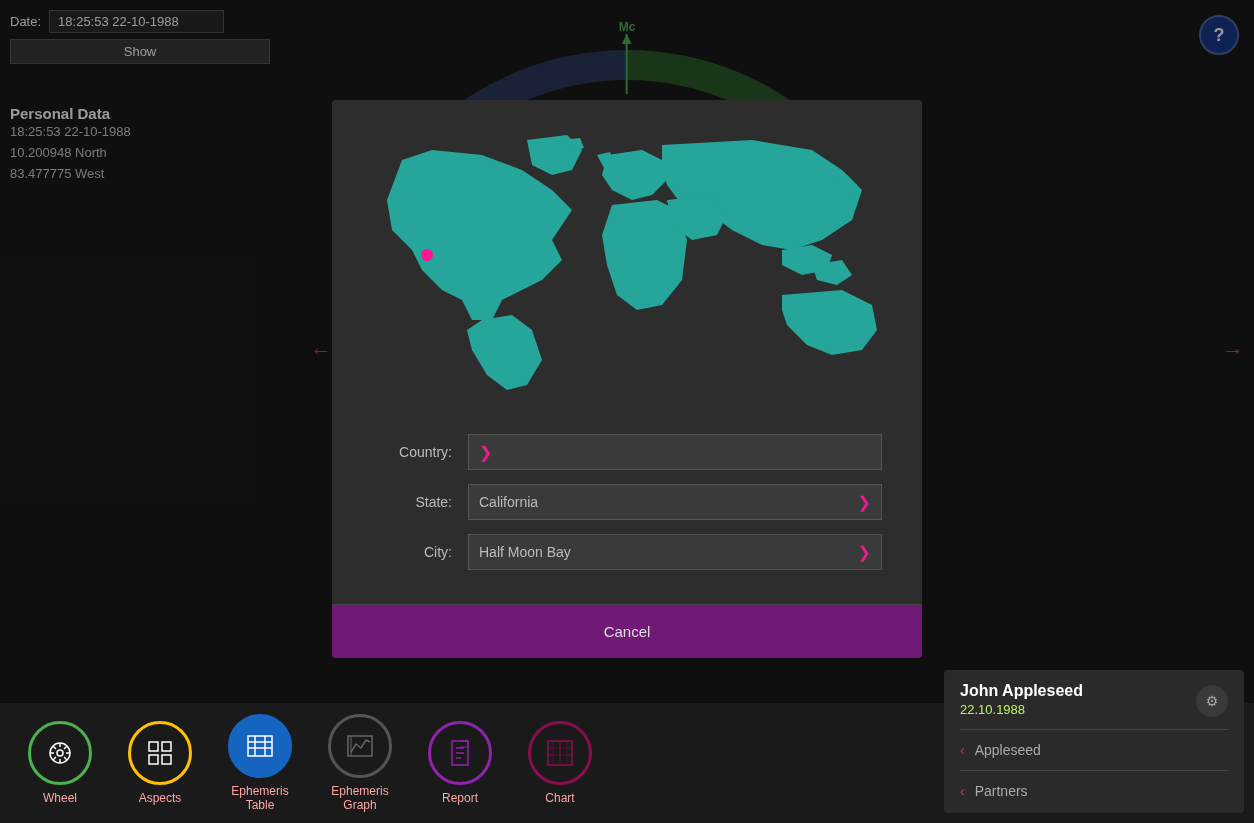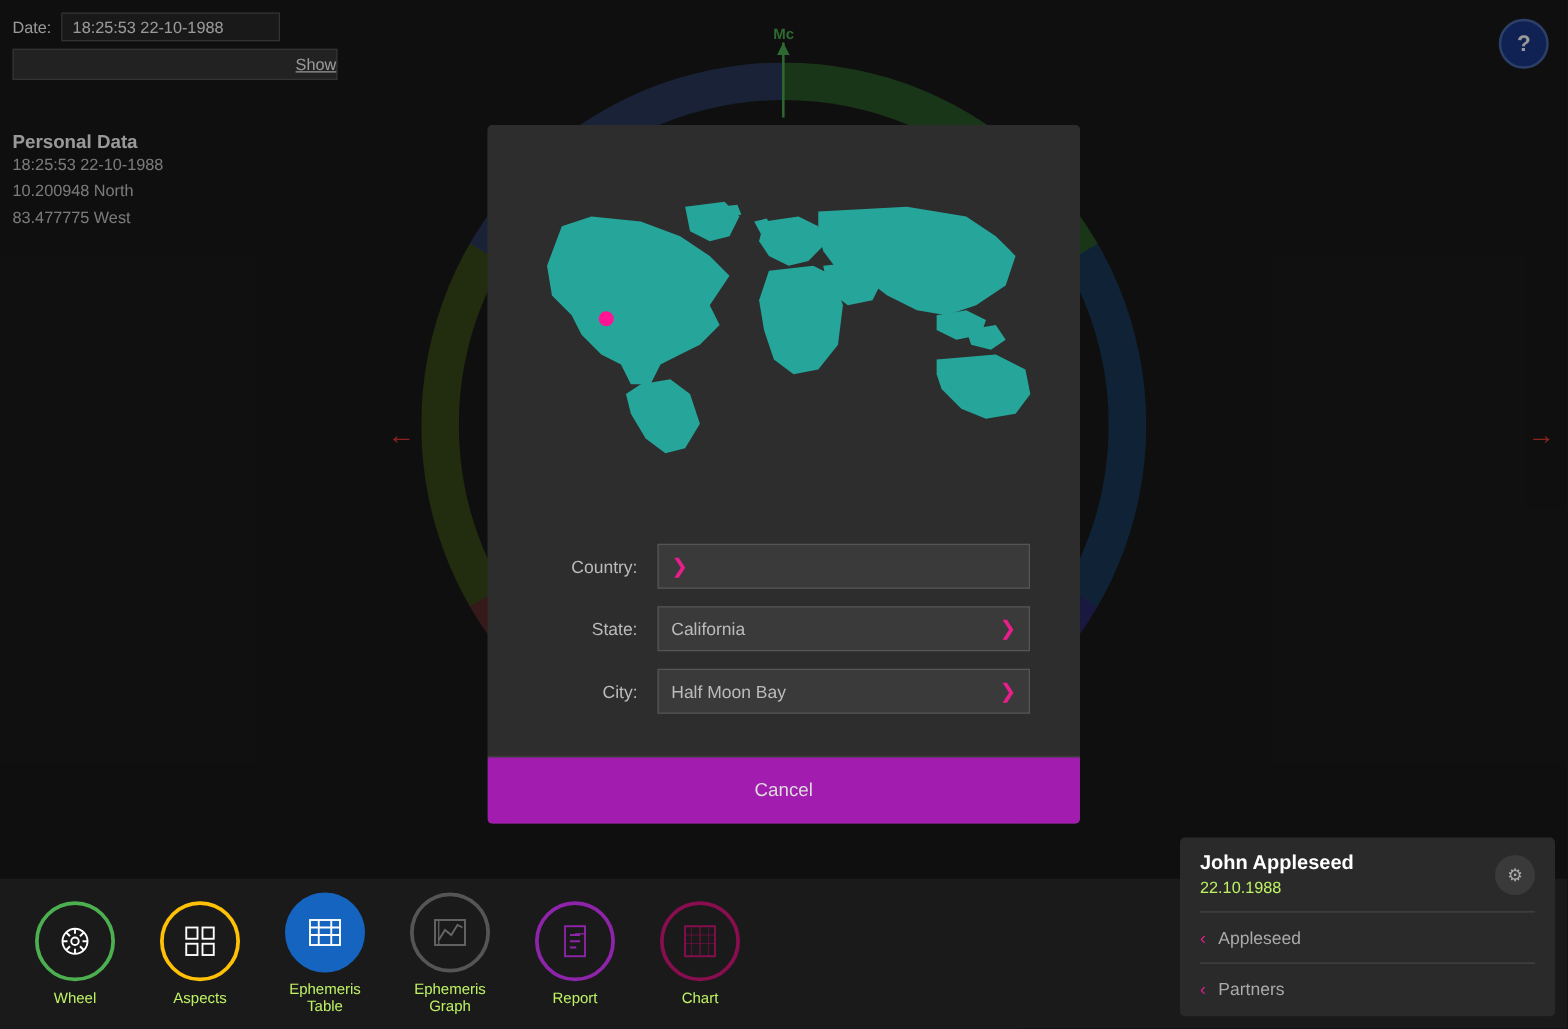--- a/index.html
+++ b/index.html
@@ -40,22 +40,21 @@
       width: 175px;
     }
     .show-btn {
       background: #3a3a3a;
       border: 1px solid #555;
       color: #fff;
       padding: 4px 0;
       font-size: 13px;
       cursor: pointer;
       width: 260px;
-      text-align: right;
-      text-decoration: underline;
+      text-align: center;
     }
 
     
     .personal-data {
       position: absolute;
       top: 105px;
       left: 10px;
     }
     .personal-data h3 {
       font-size: 15px;
@@ -170,21 +169,21 @@
       position: absolute;
       top: 0; left: 0; right: 0; bottom: 0;
       background: rgba(0,0,0,0.4);
       display: flex;
       align-items: flex-start;
       justify-content: center;
       padding-top: 100px;
     }
     .modal {
       background: #2d2d2d;
-      width: 474px;
+      width: 590px;
       border-radius: 4px;
       overflow: hidden;
       padding-bottom: 0;
     }
     
     .map-container {
       background: #2d2d2d;
       padding: 20px 20px 10px 20px;
       position: relative;
     }
@@ -240,21 +239,21 @@
     }
 
     
     .modal-buttons {
       display: flex;
       border-top: 1px solid #444;
     }
     .modal-btn {
       flex: 1;
       padding: 18px;
-      background: #a21caf;
+      background: #701a75;
       border: none;
       color: #ddd;
       font-size: 15px;
       cursor: pointer;
       border-right: 1px solid #444;
     }
     .modal-btn:last-child {
       border-right: none;
     }
 
@@ -283,21 +282,21 @@
       width: 64px;
       height: 64px;
       border-radius: 50%;
       display: flex;
       align-items: center;
       justify-content: center;
       font-size: 22px;
     }
     .nav-label {
       font-size: 12px;
-      color: #bef264;
+      color: #fca5a5;
       text-align: center;
     }
     
     .icon-wheel { border: 3px solid #4caf50; color: #fff; }
     .icon-aspects { border: 3px solid #ffc107; color: #fff; }
     .icon-ephemeris-table { border: 3px solid #1565c0; background: #1565c0; color: #fff; }
     .icon-ephemeris-graph { border: 3px solid #555; color: #777; }
     .icon-report { border: 3px solid #8e24aa; color: #8e24aa; }
     .icon-chart { border: 3px solid #880e4f; color: #880e4f; }
 
@@ -308,21 +307,21 @@
       right: 10px;
       background: #2a2a2a;
       width: 300px;
       border-radius: 4px;
       overflow: hidden;
       padding: 12px 16px 8px 16px;
     }
     .profile-header {
       display: flex;
       justify-content: space-between;
-      align-items: center;
+      align-items: flex-end;
       margin-bottom: 12px;
     }
     .profile-name {
       font-size: 16px;
       font-weight: bold;
       color: #fff;
     }
     .profile-date {
       font-size: 13px;
       color: #bef264;

